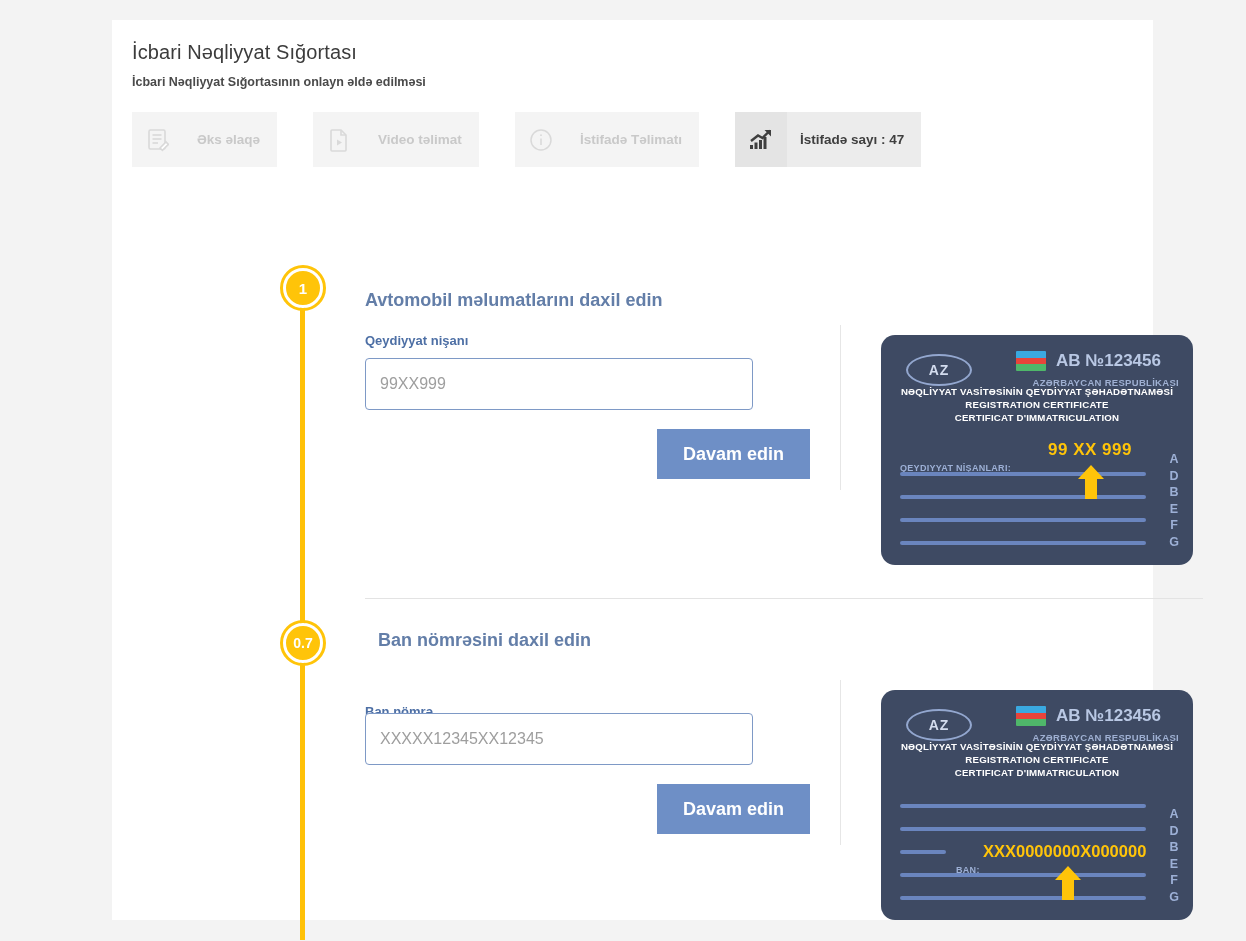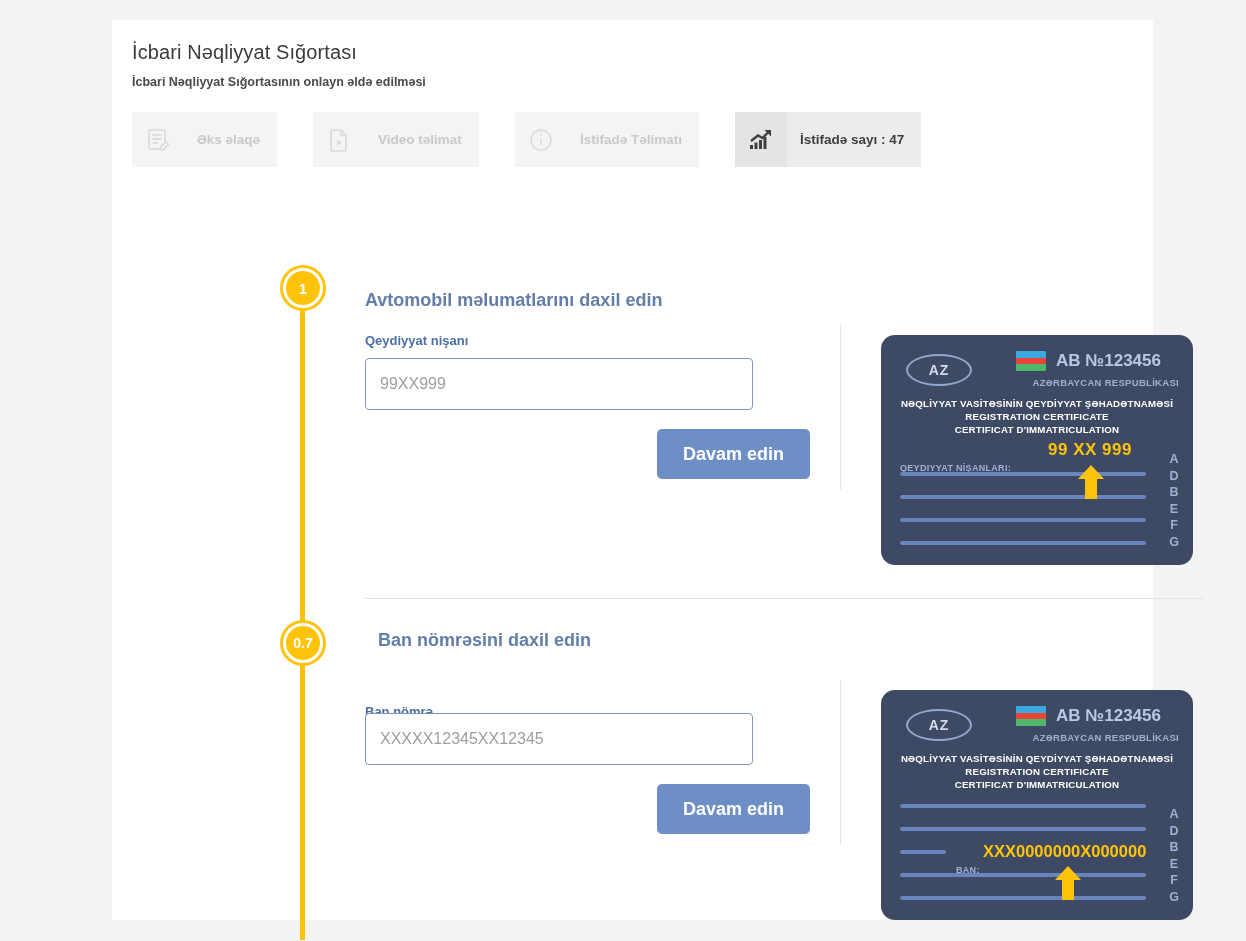--- a/index.html
+++ b/index.html
@@ -94,21 +94,21 @@
     font-family: "Liberation Sans", sans-serif;
     font-size: 16px; color: #404040;
     padding: 0 14px;
   }
   .text-input::placeholder { color: #9e9e9e; opacity: 1; }
   #step1 .text-input { top: 338px; }
   #step2 .text-input { top: 693px; }
   .submit-btn {
     position: absolute; left: 545px;
     width: 153px; height: 50px;
-    background: #6e8fc6; border: none; border-radius: 5px;
+    background: #6e8fc6; border: none; border-radius: 0;
     color: #ffffff; font-size: 18px; font-weight: bold;
     font-family: "Liberation Sans", sans-serif;
     cursor: pointer;
   }
   #step1 .submit-btn { top: 409px; }
   #step2 .submit-btn { top: 764px; }
   .col-divider {
     position: absolute; left: 728px; width: 1px; background: #e6e6e6;
   }
   #step1 .col-divider { top: 305px; height: 165px; }
@@ -144,21 +144,21 @@
     position: absolute; left: 175px; top: 16px;
     font-size: 17px; font-weight: bold; color: #b9c8e4;
     white-space: nowrap;
   }
   .cert-country {
     position: absolute; right: 14px; top: 42px;
     font-size: 9.5px; font-weight: bold; color: #9fb0d2;
     letter-spacing: 0.3px; white-space: nowrap;
   }
   .cert-lines {
-    position: absolute; left: 0; right: 0; top: 62px;
+    position: absolute; left: 0; right: 0; top: 50px;
     text-align: center;
   }
   .cert-lines div {
     font-size: 9.7px; font-weight: bold; color: #ffffff;
     letter-spacing: 0.2px; line-height: 13px;
   }
   .cert-abc {
     position: absolute; right: 12px;
     font-size: 12.5px; font-weight: bold; color: #9db0d6;
     line-height: 16.5px; text-align: center; width: 14px;

